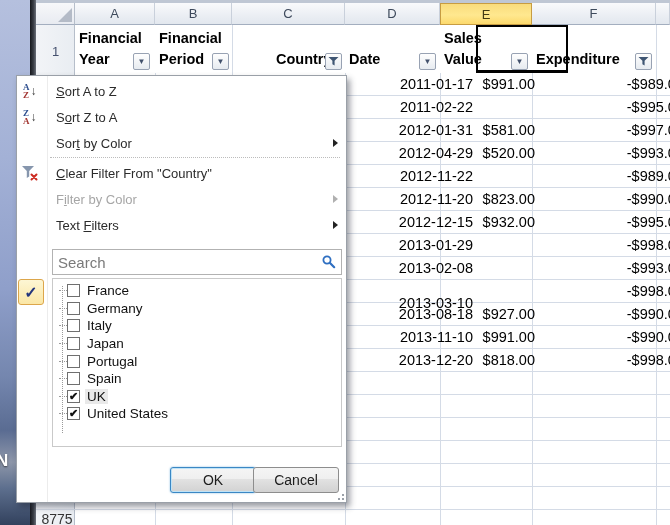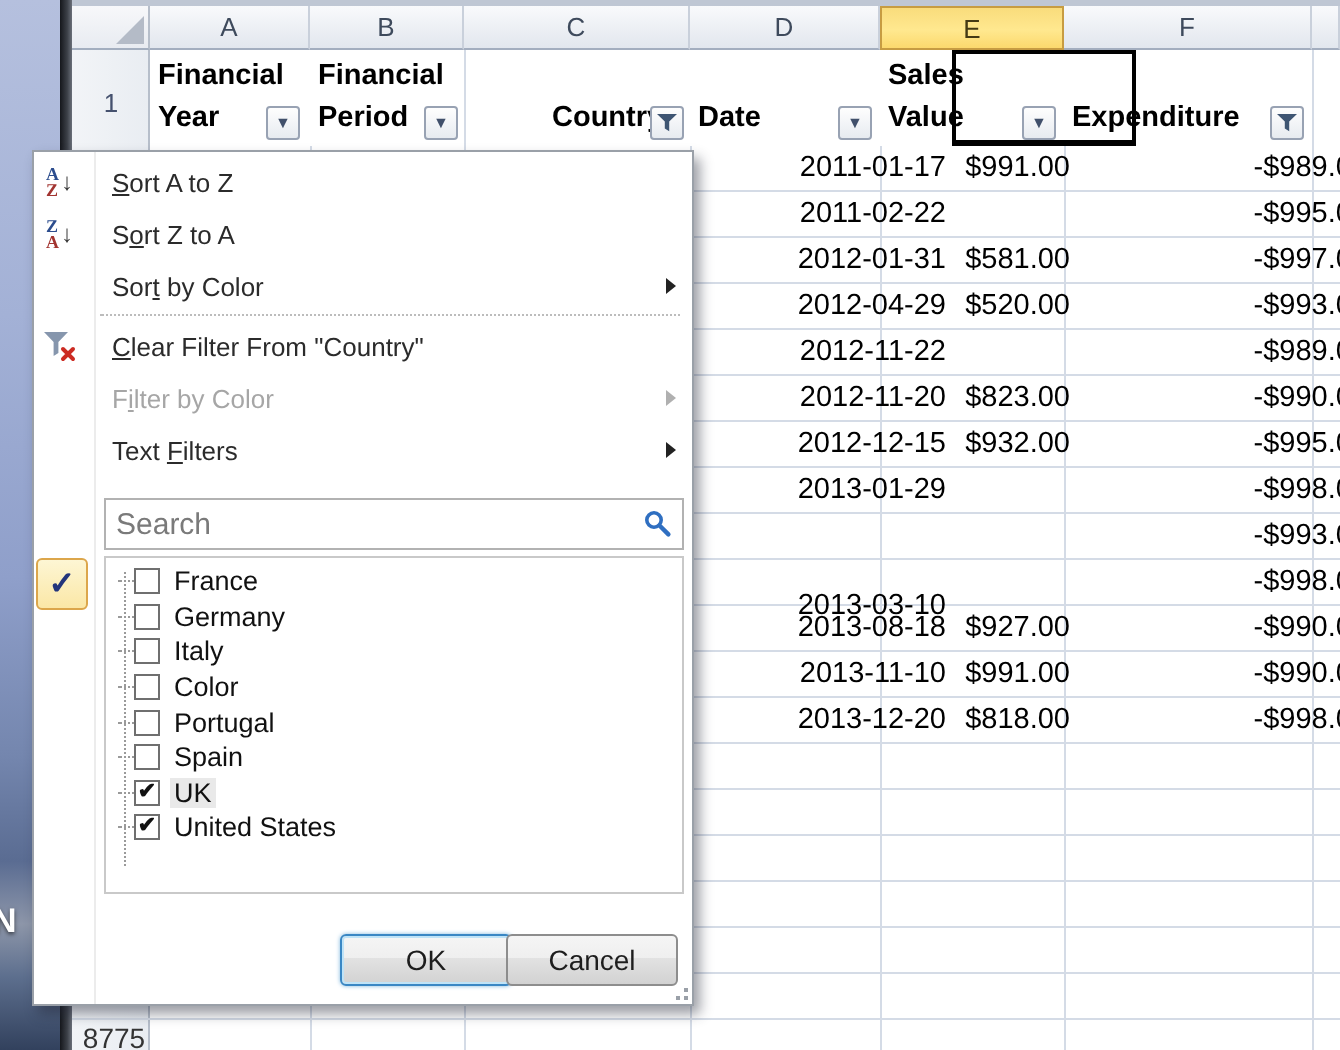--- a/index.html
+++ b/index.html
@@ -208,20 +208,21 @@
     <div class="cell c-exp" style="top:165px;">-$989.00</div>
     <div class="cell c-date" style="top:188px;">2012-11-20</div>
     <div class="cell c-sales" style="top:188px;">$823.00</div>
     <div class="cell c-exp" style="top:188px;">-$990.00</div>
     <div class="cell c-date" style="top:211px;">2012-12-15</div>
     <div class="cell c-sales" style="top:211px;">$932.00</div>
     <div class="cell c-exp" style="top:211px;">-$995.00</div>
     <div class="cell c-date" style="top:234px;">2013-01-29</div>
     <div class="cell c-sales" style="top:234px;"></div>
     <div class="cell c-exp" style="top:234px;">-$998.00</div>
+    <div class="cell c-date" style="top:257px;">2013-02-08</div>
     <div class="cell c-sales" style="top:257px;"></div>
     <div class="cell c-exp" style="top:257px;">-$993.00</div>
     <div class="cell c-date" style="top:292px;">2013-03-10</div>
     <div class="cell c-sales" style="top:280px;"></div>
     <div class="cell c-exp" style="top:280px;">-$998.00</div>
     <div class="cell c-date" style="top:303px;">2013-08-18</div>
     <div class="cell c-sales" style="top:303px;">$927.00</div>
     <div class="cell c-exp" style="top:303px;">-$990.00</div>
     <div class="cell c-date" style="top:326px;">2013-11-10</div>
     <div class="cell c-sales" style="top:326px;">$991.00</div>
@@ -307,21 +308,21 @@
         <span class="lbl">Germany</span>
       </div>
       <div class="li">
         <span class="stub"></span>
         <span class="cb"></span>
         <span class="lbl">Italy</span>
       </div>
       <div class="li">
         <span class="stub"></span>
         <span class="cb"></span>
-        <span class="lbl">Color</span>
+        <span class="lbl">Japan</span>
       </div>
       <div class="li">
         <span class="stub"></span>
         <span class="cb"></span>
         <span class="lbl">Portugal</span>
       </div>
       <div class="li">
         <span class="stub"></span>
         <span class="cb"></span>
         <span class="lbl">Spain</span>

